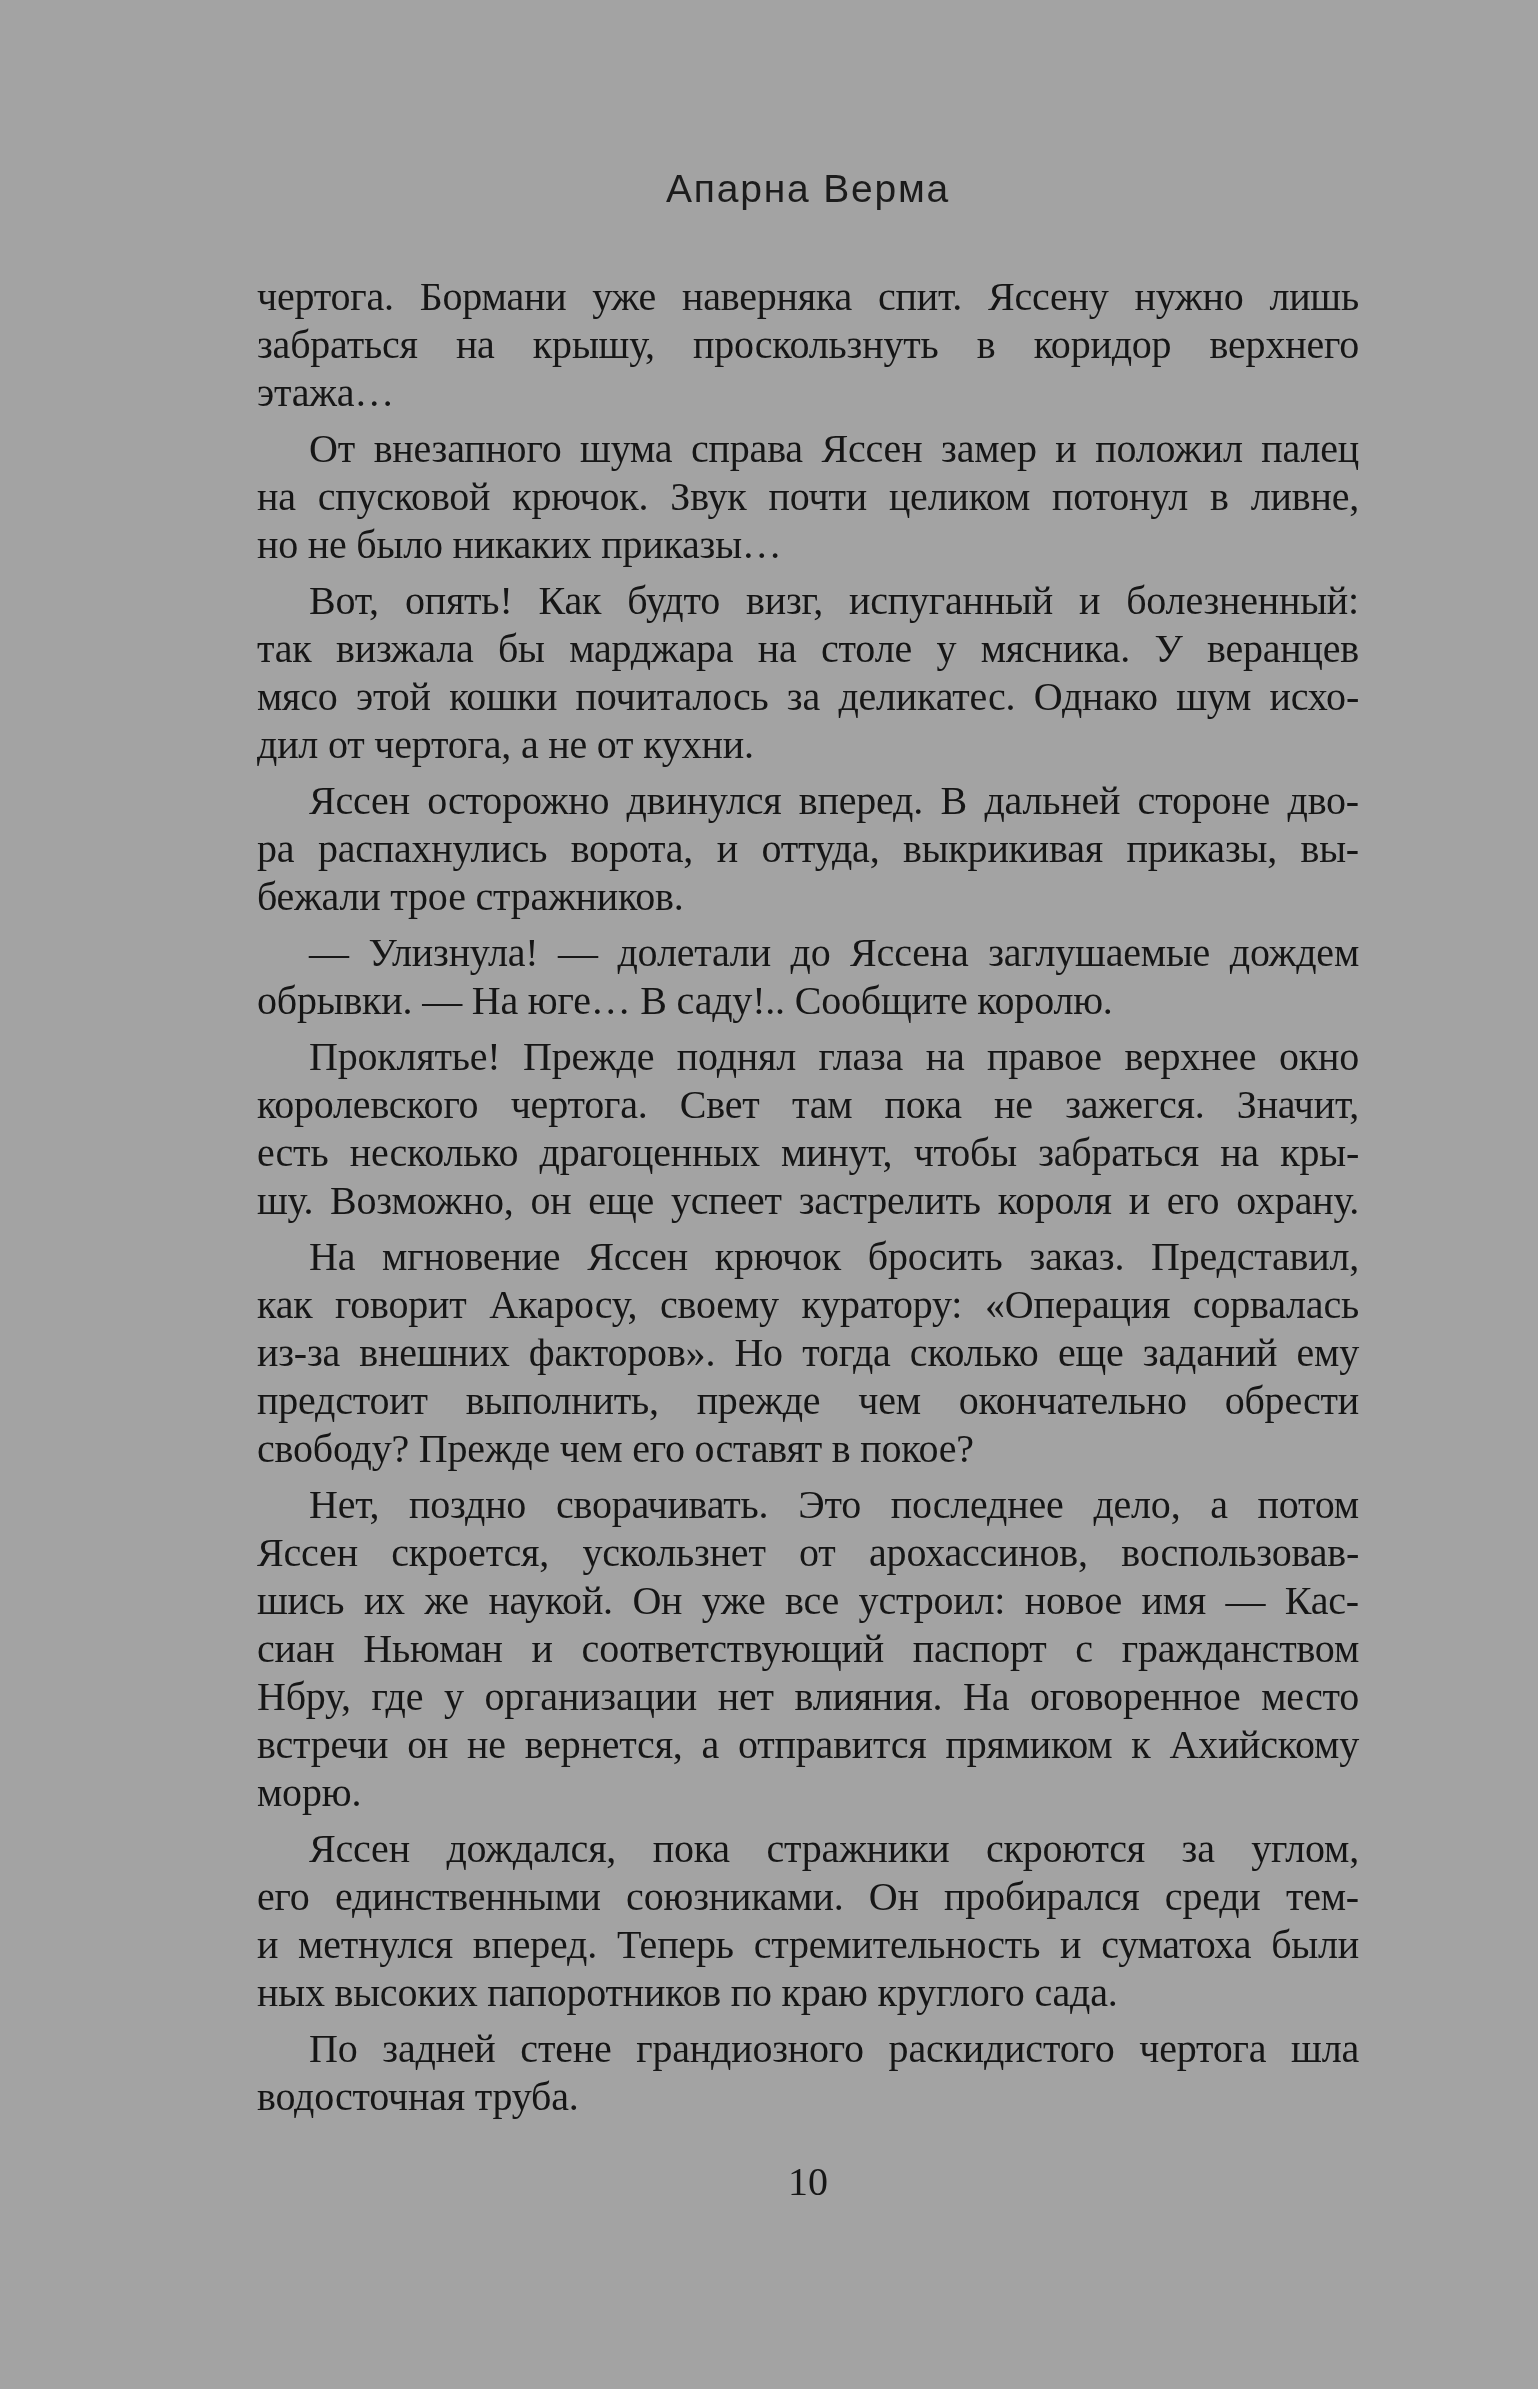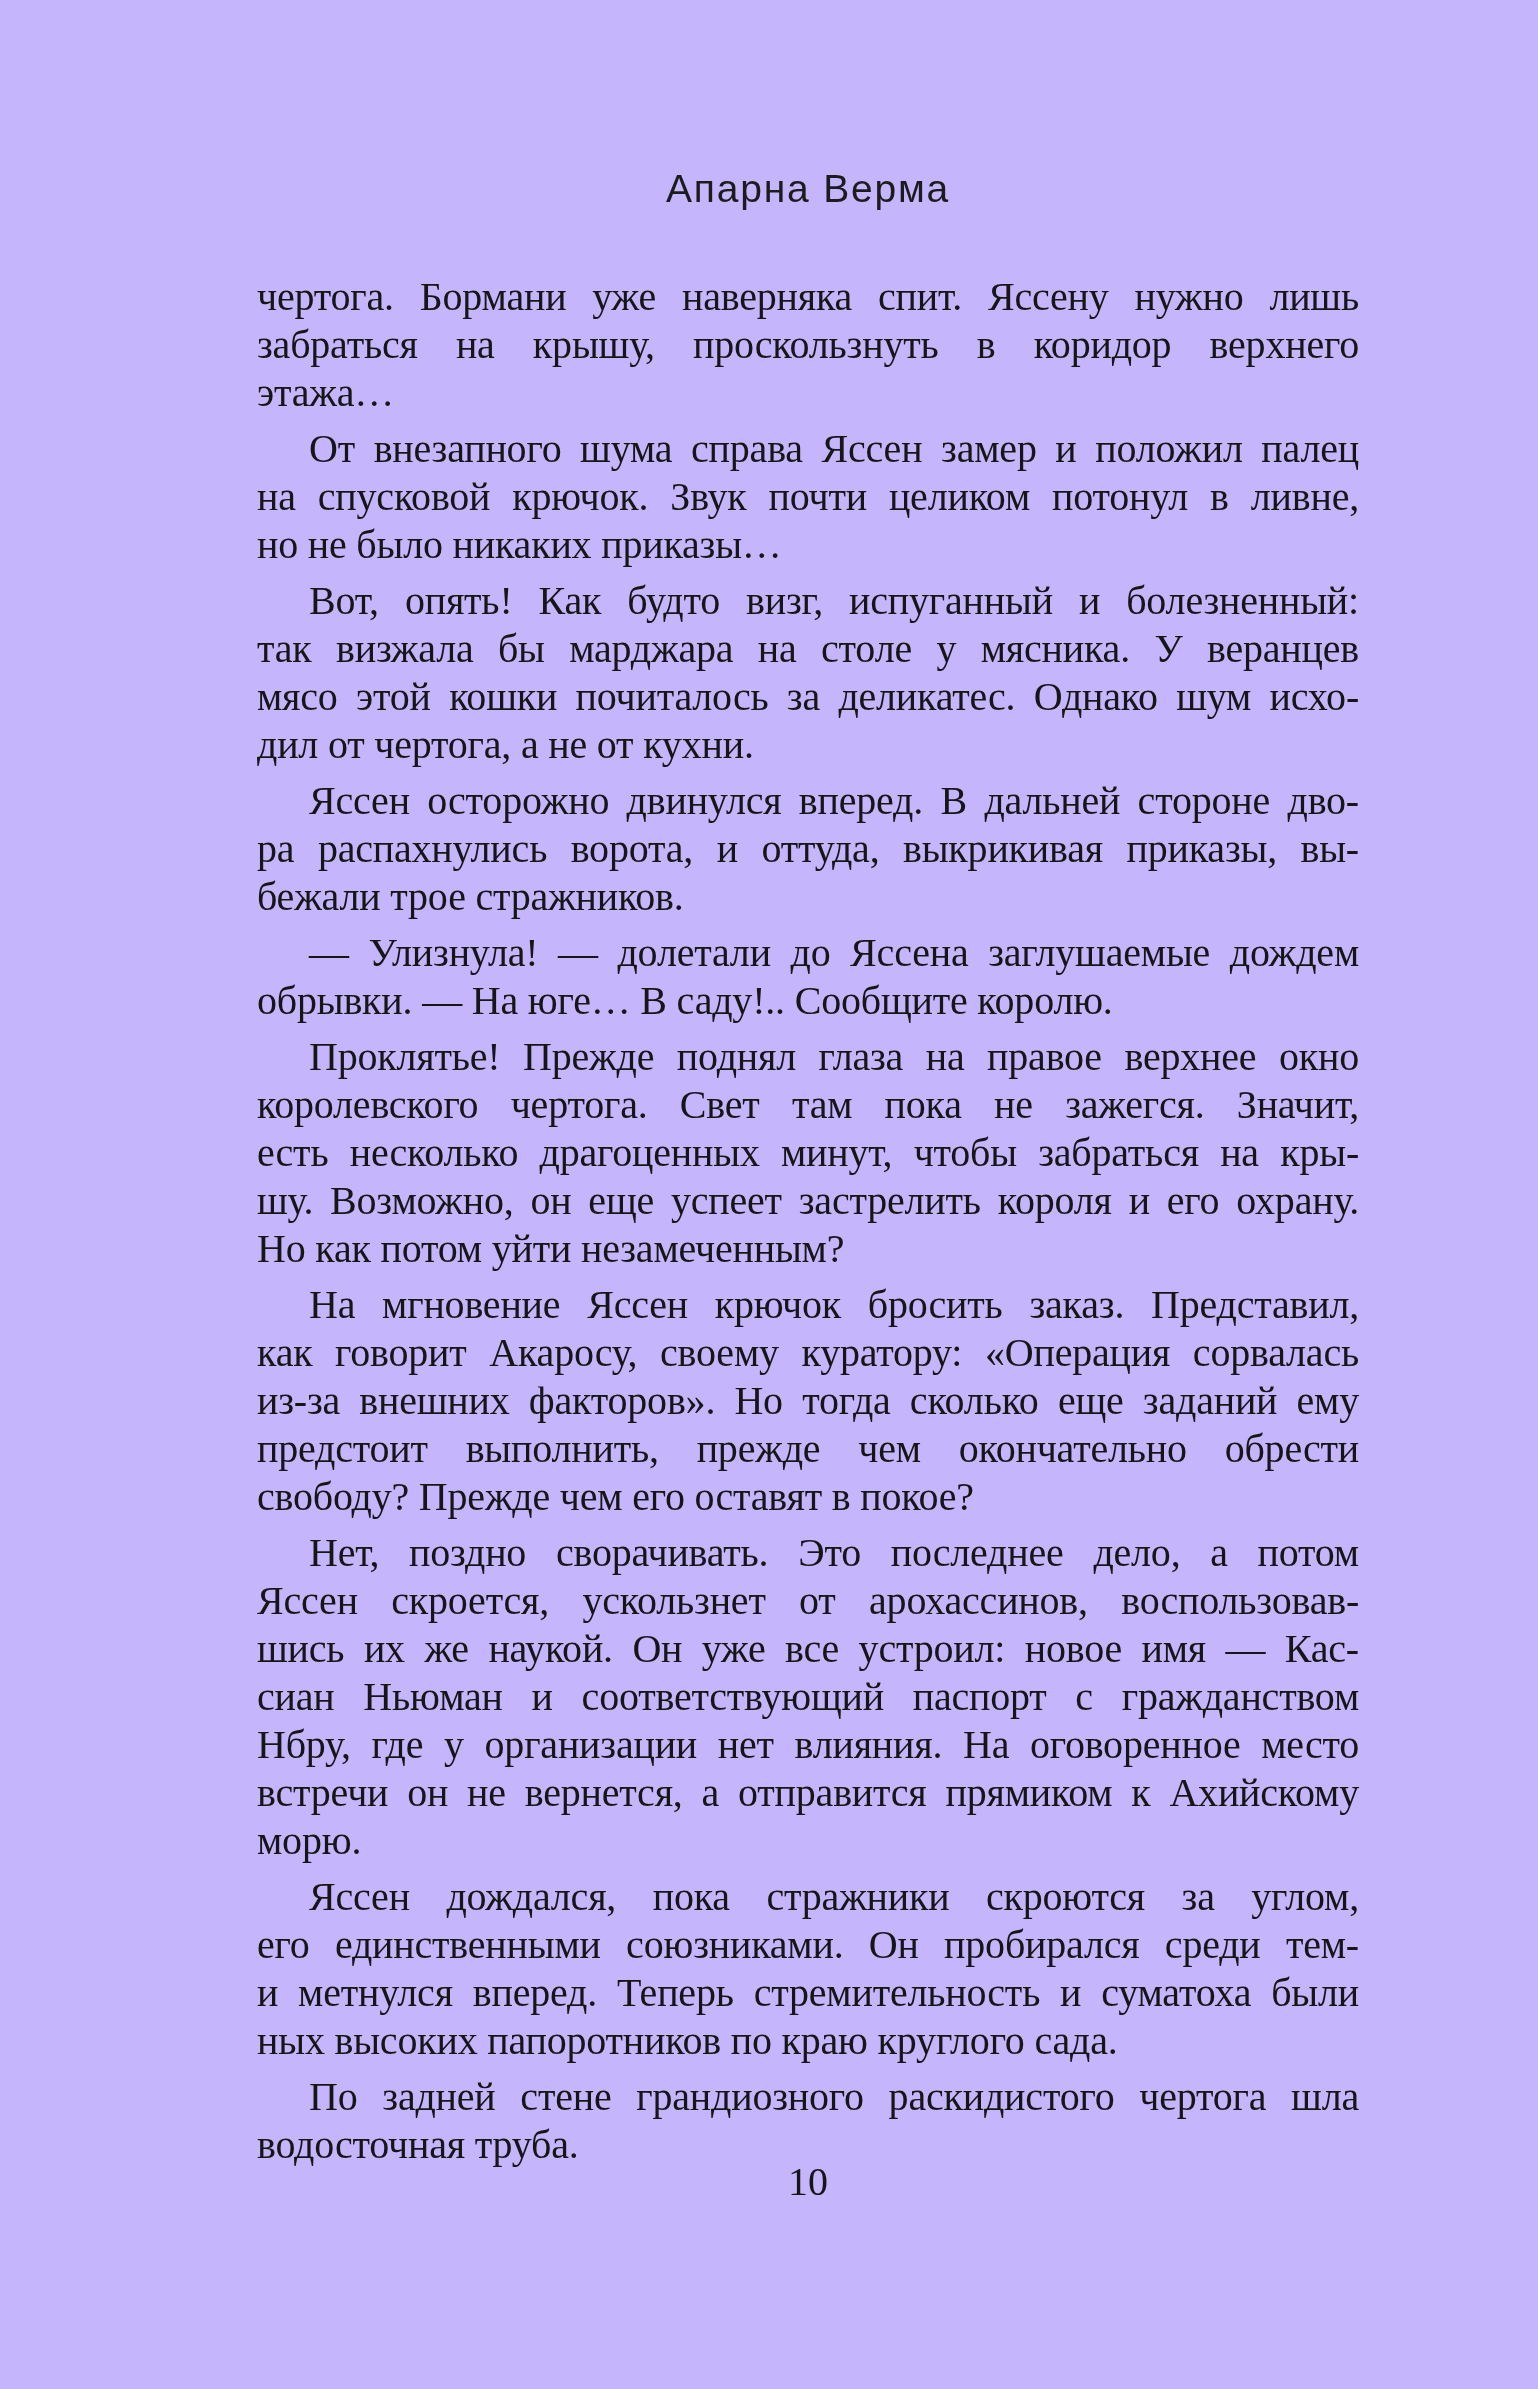--- a/index.html
+++ b/index.html
@@ -4,21 +4,21 @@
 <style>
   html, body {
     margin: 0;
     padding: 0;
     background: #ffffff;
   }
   .page {
     position: relative;
     width: 1539px;
     height: 2389px;
-    background: #c4b5fd;
+    background: #a3a3a3;
     overflow: hidden;
     font-family: "Liberation Serif", "DejaVu Serif", serif;
     color: #161616;
   }
   .running-header {
     position: absolute;
     top: 169px;
     left: 249px;
     width: 1118px;
     text-align: center;
@@ -96,21 +96,20 @@
       </p>
       <p class="para">
         <span class="line indent">— Улизнула! — долетали до Яссена заглушаемые дождем</span>
         <span class="line last">обрывки. — На юге… В саду!.. Сообщите королю.</span>
       </p>
       <p class="para">
         <span class="line indent">Проклятье! Прежде поднял глаза на правое верхнее окно</span>
         <span class="line">королевского чертога. Свет там пока не зажегся. Значит,</span>
         <span class="line">есть несколько драгоценных минут, чтобы забраться на кры-</span>
         <span class="line">шу. Возможно, он еще успеет застрелить короля и его охрану.</span>
-        <span class="line last">Но как потом уйти незамеченным?</span>
       </p>
       <p class="para">
         <span class="line indent">На мгновение Яссен крючок бросить заказ. Представил,</span>
         <span class="line">как говорит Акаросу, своему куратору: «Операция сорвалась</span>
         <span class="line">из-за внешних факторов». Но тогда сколько еще заданий ему</span>
         <span class="line">предстоит выполнить, прежде чем окончательно обрести</span>
         <span class="line last">свободу? Прежде чем его оставят в покое?</span>
       </p>
       <p class="para">
         <span class="line indent">Нет, поздно сворачивать. Это последнее дело, а потом</span>

